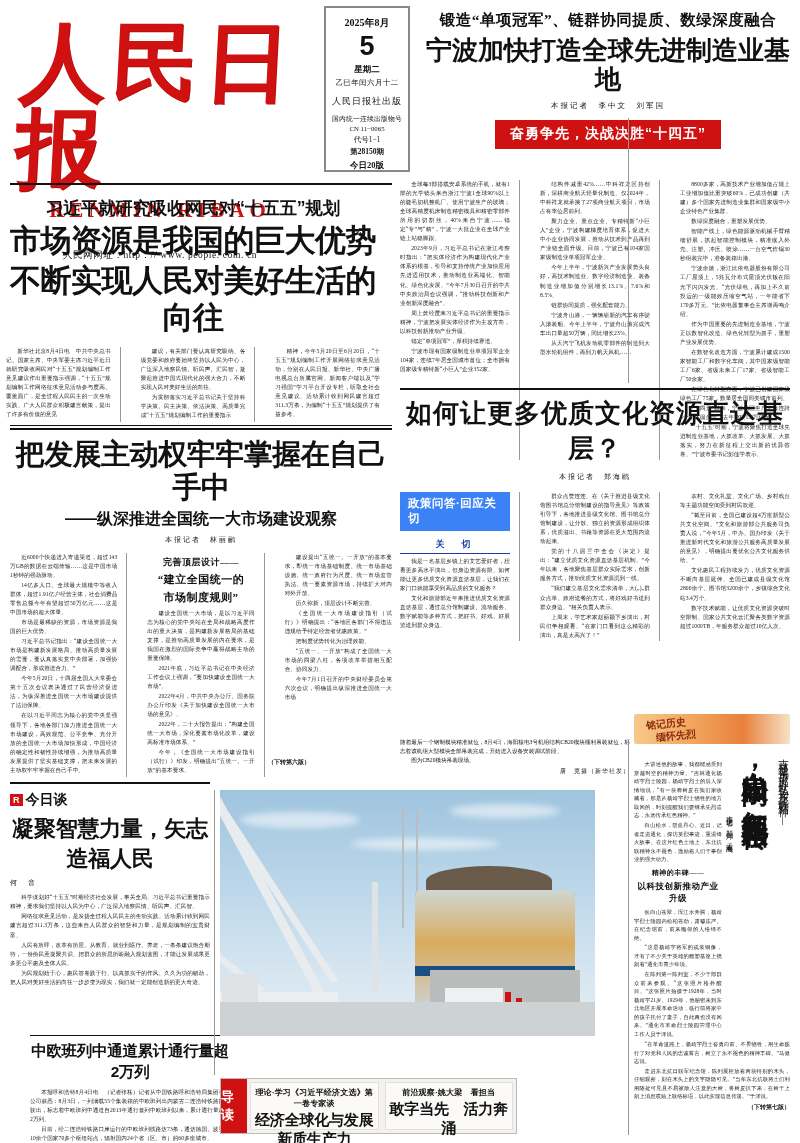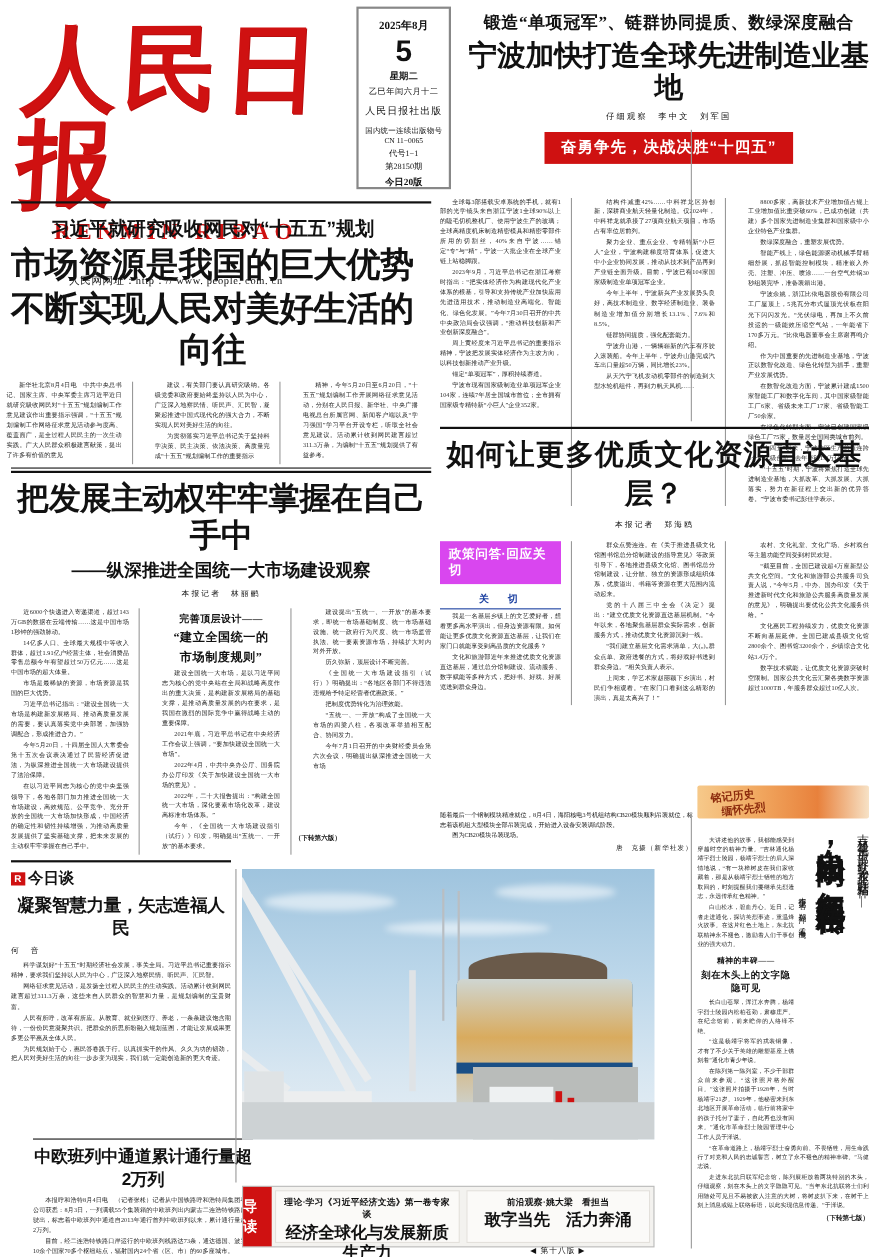--- a/index.html
+++ b/index.html
@@ -35,21 +35,21 @@
     text-align:center; height:166px; }
   .mr-ym { font-size:10px; font-weight:bold; margin-top:3px; }
   .mr-day { font-size:27px; font-weight:bold; line-height:1.1; margin:2px 0;
     font-family:"Liberation Sans", sans-serif; }
   .mr-week { font-size:8.5px; font-weight:bold; }
   .mr-lunar { font-size:7.5px; margin-top:2px; letter-spacing:.4px; }
   .mr-pub { font-size:9px; margin-top:7px; letter-spacing:1px; }
   .mr-sm { font-size:6.8px; margin-top:6px; letter-spacing:.2px; }
   .mr-cn { font-size:6.8px; margin-top:1px; }
   .mr-code { font-size:7.5px; margin-top:3px; }
-  .mr-issue { font-size:7.5px; margin-top:2px; }
+  .mr-issue { font-size:7.5px; margin-top:2px;font-weight:bold; }
   .mr-pages { font-size:8.5px; font-weight:bold; margin-top:3px; }
 
   
   .mast-lead { flex:1; margin-left:16px; padding-top:4px; }
   .lead-kicker { text-align:center; font-size:15.5px; font-weight:bold;
      letter-spacing:.5px; font-family:"Liberation Serif", serif; }
   .lead-title { text-align:center; font-size:26px; font-weight:bold;
      letter-spacing:0px; margin-top:5px; line-height:1.1;
      font-family:"Liberation Sans", sans-serif; }
   .lead-byline { text-align:center; font-size:7.5px; margin-top:8px; letter-spacing:2px; }
@@ -79,38 +79,38 @@
      font-family:"Liberation Sans", sans-serif; line-height:1.15; letter-spacing:-0.5px;}
   .h2-sub { font-size:16px; font-weight:bold; text-align:center; margin-top:4px;
      font-family:"Liberation Sans", sans-serif;}
   .h2-byline { text-align:center; font-size:7px; margin-top:5px; letter-spacing:2px; }
 
   
   .h3-title { font-size:26px; font-weight:bold; text-align:center;
      font-family:"Liberation Serif", serif; letter-spacing:1px; }
   .h3-byline { text-align:center; font-size:7px; margin-top:6px; letter-spacing:2px; }
 
-  .tagbox { background:#d946ef; color:#fff; font-weight:bold; font-size:11.5px;
+  .tagbox { background:#3b82f6; color:#fff; font-weight:bold; font-size:11.5px;
      padding:4px 8px 5px 8px; display:inline-block; letter-spacing:.5px;
      font-family:"Liberation Sans", sans-serif;}
   .subhead-c { text-align:center; color:#1a3fa0; font-weight:bold; font-size:9px;
      letter-spacing:4px; margin:7px 0 3px 0; border-bottom:1px solid #1a3fa0;
      padding-bottom:2px; }
 
   .inset-head { font-size:9px; font-weight:bold; text-align:center; letter-spacing:.5px;
      margin:3px 0; font-family:"Liberation Serif", serif;}
   .inset-head.b { font-size:11px; }
 
   
   .tt-tag { display:inline-block; background:#cf1111; color:#fff; font-weight:bold;
      font-size:9px; padding:1px 3px; vertical-align:middle;
      font-family:"Liberation Sans", sans-serif;}
   .tt-label { font-size:14px; font-weight:bold; margin-left:3px; vertical-align:middle;
      font-family:"Liberation Sans", sans-serif;}
-  .tt-title { font-size:16px; font-weight:bold; text-align:center; margin-top:5px;
+  .tt-title { font-size:22px; font-weight:bold; text-align:center; margin-top:5px;
      font-family:"Liberation Sans", sans-serif; letter-spacing:-0.3px;}
   .tt-author { text-align:left; font-size:7px; margin-top:4px; letter-spacing:2px; }
 
   .ceh-title { font-size:15.5px; font-weight:bold; text-align:center;
      font-family:"Liberation Sans", sans-serif; letter-spacing:-0.3px;}
 
   
   .photo { width:100%; height:246px; position:relative; overflow:hidden;
      background:linear-gradient(180deg,#9fc4de 0%, #bcd7ea 40%, #d7e6f1 75%, #e6eef4 100%);}
   .ph-cloud { position:absolute; background:rgba(255,255,255,.55); border-radius:50%;
@@ -187,21 +187,21 @@
       <div class="mr-sm">国内统一连续出版物号</div>
       <div class="mr-cn">CN 11−0065</div>
       <div class="mr-code">代号1−1</div>
       <div class="mr-issue">第28150期</div>
       <div class="mr-pages">今日20版</div>
     </div>
 
     <div class="mast-lead">
       <div class="lead-kicker">锻造“单项冠军”、链群协同提质、数绿深度融合</div>
       <div class="lead-title">宁波加快打造全球先进制造业基地</div>
-      <div class="lead-byline">仔细观察　李中文　刘军国</div>
+      <div class="lead-byline">本报记者　李中文　刘军国</div>
       <div class="red-band">奋勇争先，决战决胜“十四五”</div>
     </div>
   </div>
 
   <div style="display:flex;">
     <div style="width:390px;"></div>
     <div style="flex:1;">
       <div class="body-cols" style="margin-top:4px;">
         <div class="col ptext">
           <p>全球每3部搭载安卓系统的手机，就有1部的光学镜头来自浙江宁波1全球90%以上的睫毛切机整机厂、使用宁波生产的玻璃；全球高精度机床制造精密模具和精密零部件所用的切割丝，40%来自宁波……锚定“专”与“精”，宁波一大批企业在全球产业链上站稳脚跟。</p>
@@ -384,21 +384,21 @@
       <div class="ph-bld" style="left:2px; bottom:20px; width:36px; height:42px; background:#dfe3e5;"></div>
 
       <div class="ph-banner" style="left:76%; bottom:8px; width:6px; height:36px;"></div>
       <div class="ph-banner" style="left:79%; bottom:8px; width:6px; height:30px;"></div>
       <div class="ph-banner" style="left:84%; bottom:6px; width:7px; height:26px;"></div>
       <div class="ph-banner" style="left:87.5%; bottom:6px; width:7px; height:26px;"></div>
       <div class="ph-ground"></div>
     </div>
   </div>
 
-  <div style="position:absolute; left:220px; top:1078px; width:375px;">
+  <div style="position:absolute; left:220px; top:1078px; width:297px;">
     <div class="guide">
       <div class="guide-tab">导读</div>
       <div class="guide-cell">
         <div class="gc-kicker">理论·学习《习近平经济文选》第一卷专家谈</div>
         <div class="gc-title">经济全球化与发展新质生产力</div>
 
       </div>
       <div class="guide-cell">
         <div class="gc-kicker">前沿观察·姚大梁　看担当</div>
         <div class="gc-title">敢字当先　活力奔涌</div>
@@ -421,21 +421,21 @@
       <div class="v-byline">本报记者　郑剑洋　孟海鹰</div>
     </div>
   </div>
 
   <div style="position:absolute; left:634px; top:760px; width:88px;">
     <div class="ptext" style="font-size:5.3px;">
       <p>大讲述他的故事，我都能感受到穿越时空的精神力量。”吉林通化杨靖宇烈士陵园，杨靖宇烈士的后人深情地说，“有一块桦树皮在我们家收藏着，那是从杨靖宇烈士牺牲的地方取回的，时刻提醒我们要继承先烈遗志，永远传承红色精神。”</p>
       <p>白山松水，碧血丹心。近日，记者走进通化，探访英烈事迹，重温烽火故事。在这片红色土地上，东北抗联精神永不褪色，激励着人们干事创业的强大动力。</p>
     </div>
     <div class="inset-head" style="font-size:7px; margin-top:4px;">精神的丰碑——</div>
-    <div class="inset-head" style="font-size:8.5px;">刻在木头上的文字隐隐可见</div>
+    <div class="inset-head" style="font-size:8.5px;">以科技创新推动产业升级</div>
     <div class="ptext" style="font-size:5.3px; margin-top:3px;">
       <p>长白山苍翠，浑江水奔腾，杨靖宇烈士陵园内松柏苍劲，肃穆庄严。在纪念馆前，前来瞻仰的人络绎不绝。</p>
       <p>“这是杨靖宇将军的戎装铜像，才有了不少关于英雄的雕塑基座上镌刻着”通化市青少年说。</p>
       <p>在陈列第一陈列室，不少干部群众前来参观。“这张照片格外醒目。”这张照片拍摄于1928年，当时杨靖宇21岁。1929年，他秘密来到东北地区开展革命活动，临行前将家中的孩子托付了妻子，自此再也没有回来。”通化市革命烈士陵园管理中心工作人员于泽说。</p>
     </div>
   </div>
 
   <div style="position:absolute; left:634px; top:1040px; width:156px;">
     <div class="ptext" style="font-size:5.3px;">
       <p>“在革命道路上，杨靖宇烈士奋勇向前、不畏牺牲，用生命践行了对党和人民的忠诚誓言，树立了永不褪色的精神丰碑。”马健志说。</p>

